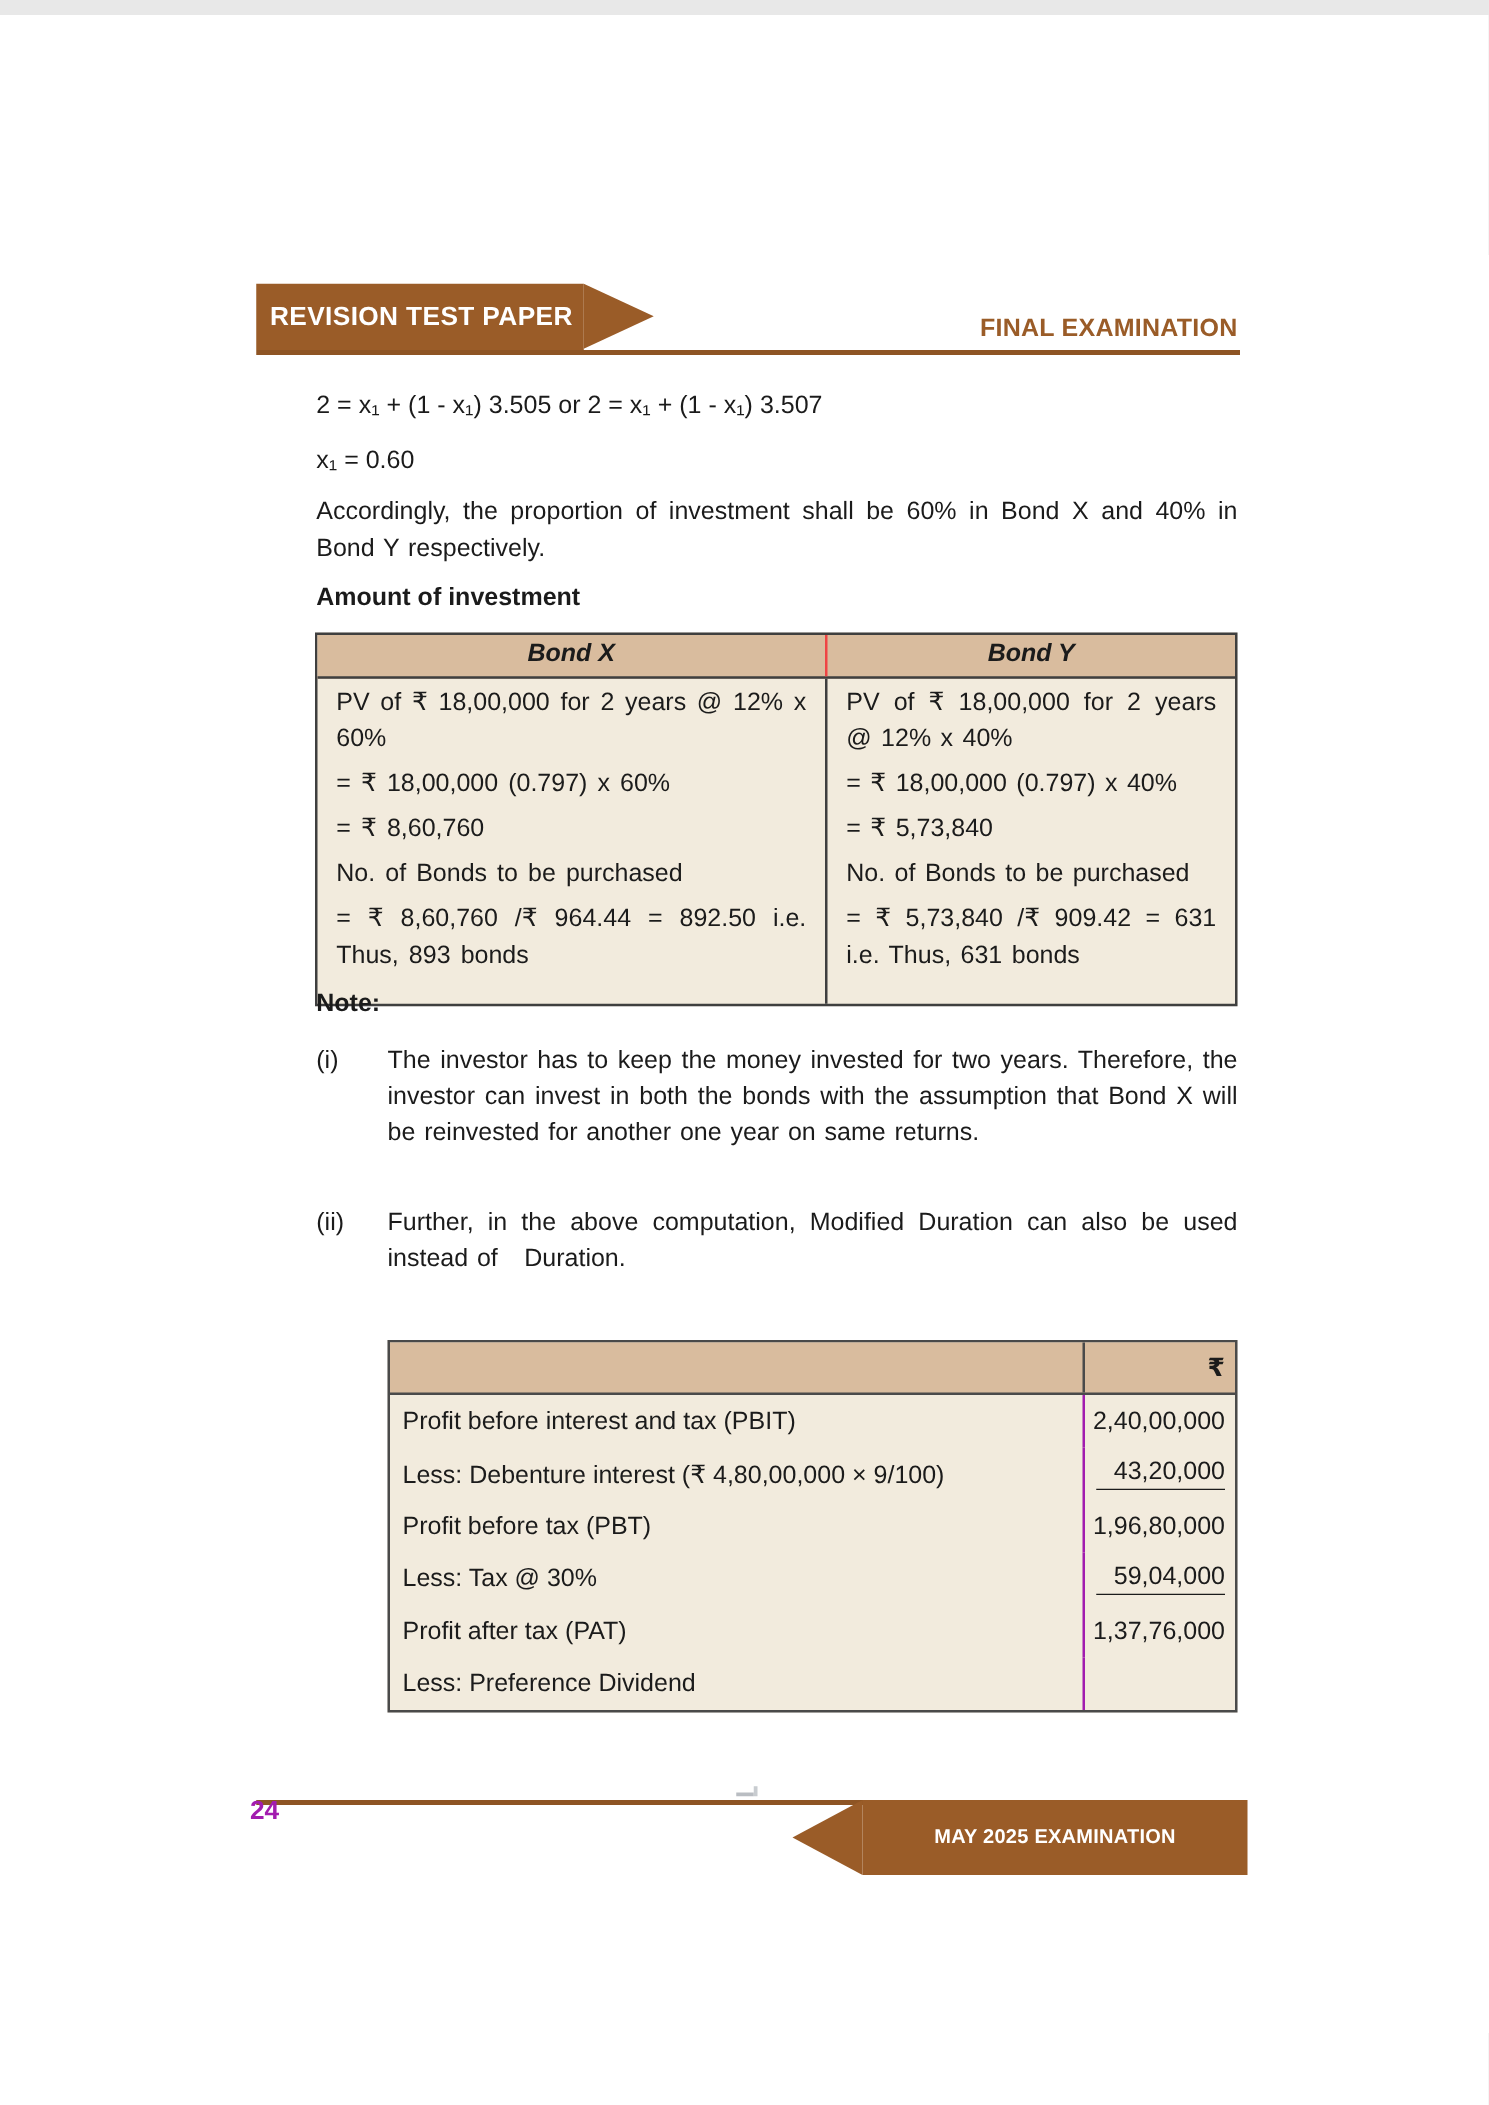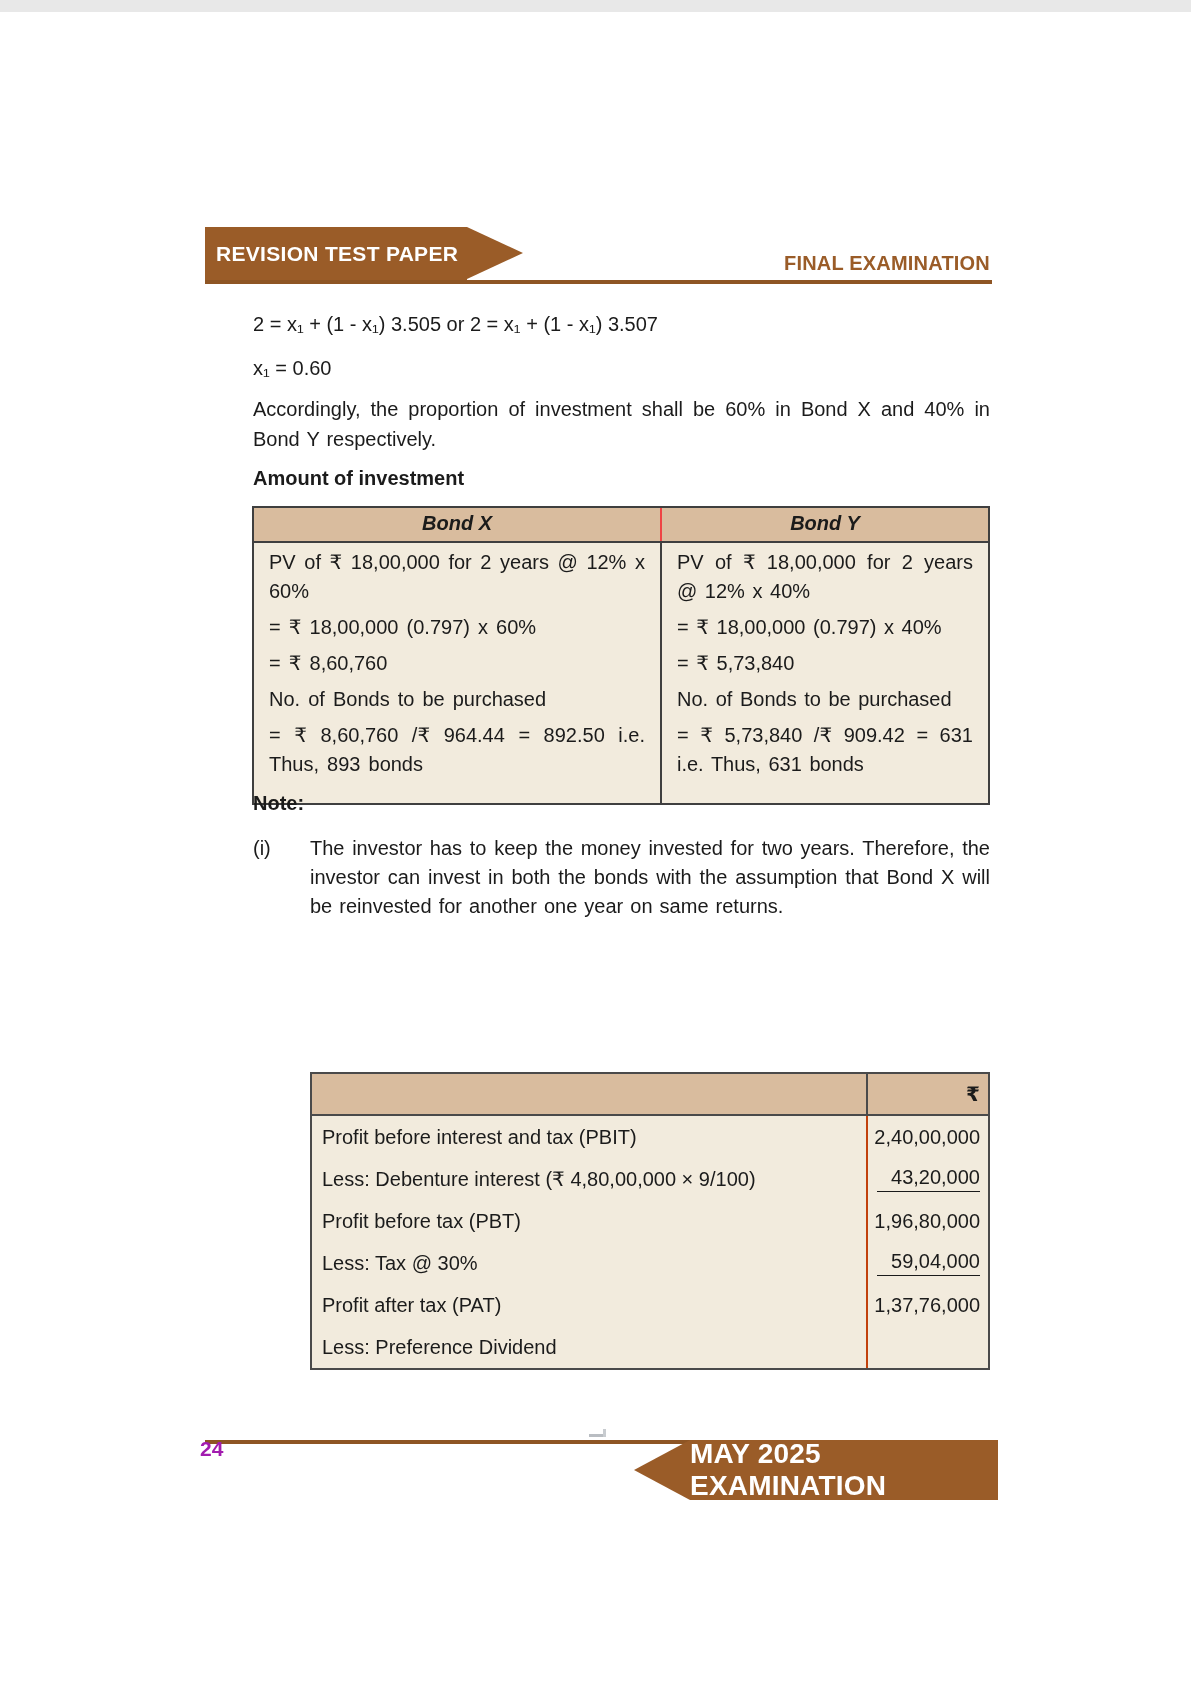--- a/index.html
+++ b/index.html
@@ -72,37 +72,37 @@
     border:2px solid #4a4a4a; background:#F2EBDD; box-sizing:border-box;
   }
   .t2-head { height:40px; background:#D9BC9E; border-bottom:2px solid #4a4a4a; display:grid; grid-template-columns:1fr 122px; }
   .t2-head .blank { }
   .t2-head .cur {
     border-left:2px solid #4a4a4a; display:flex; align-items:center; justify-content:flex-end;
     padding-right:8px; font-weight:bold;
   }
   .t2-row { height:42px; display:grid; grid-template-columns:1fr 122px;gap:15px; }
   .t2-row .lbl { display:flex; align-items:center; padding-left:10px; }
-  .t2-row .val { border-left:2px solid #c2410c; display:flex; align-items:center; justify-content:flex-end; padding-right:8px; }
+  .t2-row .val { border-left:2px solid #a21caf; display:flex; align-items:center; justify-content:flex-end; padding-right:8px; }
   .t2-row .val .u { border-bottom:1.5px solid #1b1b1b; padding:0 0 2px 14px; }
 
   
   .ftr-line { position:absolute; left:205px; top:1428px; width:787px; height:4px; background:#8E5524; }
   .ftr-mark1 { position:absolute; left:589px; top:1422px; width:14px; height:3px; background:#b9bdc2; }
   .ftr-mark2 { position:absolute; left:603px; top:1417px; width:3px; height:8px; background:#c8ccd0; }
   .ftr-banner { position:absolute; left:634px; top:1428px; display:flex; }
   .ftr-banner .arrow {
     width:0; height:0;
     border-right:56px solid #9A5C28;
     border-top:30px solid transparent;
     border-bottom:30px solid transparent;
   }
   .ftr-banner .rect {
     width:308px; height:60px; background:#9A5C28; color:#ffffff;
-    font-weight:bold; font-size:28px; letter-spacing:.2px;
+    font-weight:bold; font-size:16px; letter-spacing:.2px;
     display:flex; align-items:center; justify-content:center;
   }
   .page-num { position:absolute; left:200px; top:1425px; color:#a21caf; font-weight:bold; font-size:21px; }
 </style>
 </head>
 <body>
 
 <div class="page">
 
   <div class="hdr-banner">
@@ -138,20 +138,24 @@
         <p>= ₹ 5,73,840 /₹ 909.42 = 631 i.e. Thus, 631 bonds</p>
       </div>
     </div>
   </div>
 
   <div class="note-heading">Note:</div>
   <div class="note-item n1">
     <span class="lab">(i)</span>
     <div class="txt">The investor has to keep the money invested for two years. Therefore, the investor can invest in both the bonds with the assumption that Bond X will be reinvested for another one year on same returns.</div>
   </div>
+  <div class="note-item n2">
+    <span class="lab">(ii)</span>
+    <div class="txt">Further, in the above computation, Modified Duration can also be used instead of &nbsp; Duration.</div>
+  </div>
 
 
   <div class="t2">
     <div class="t2-head">
       <div class="blank"></div>
       <div class="cur">₹</div>
     </div>
     <div class="t2-row">
       <div class="lbl">Profit before interest and tax (PBIT)</div>
       <div class="val">

